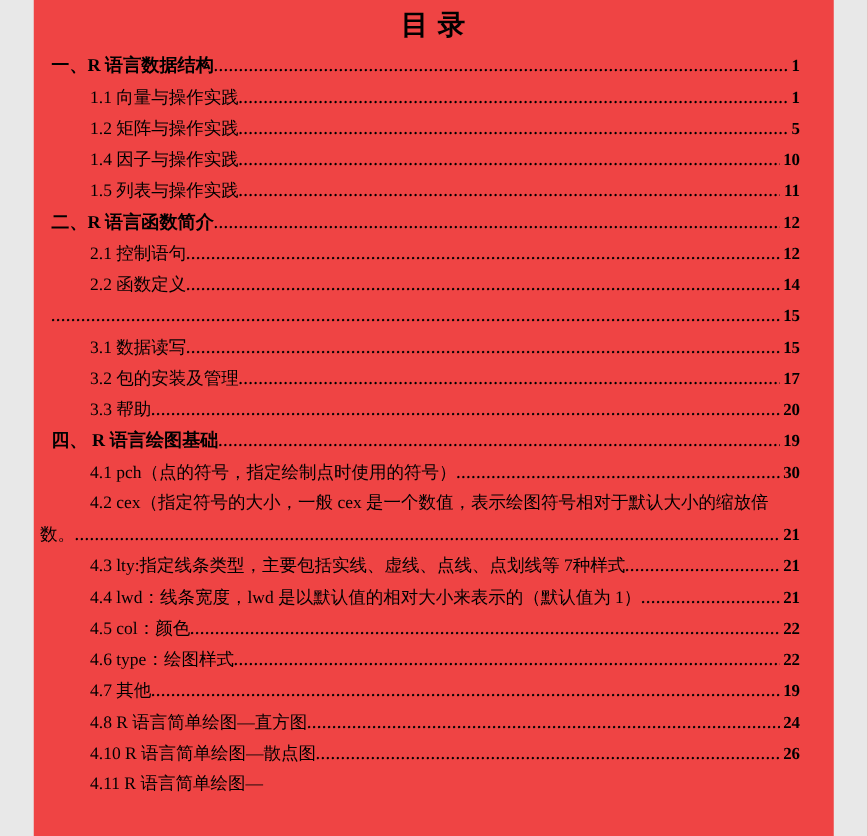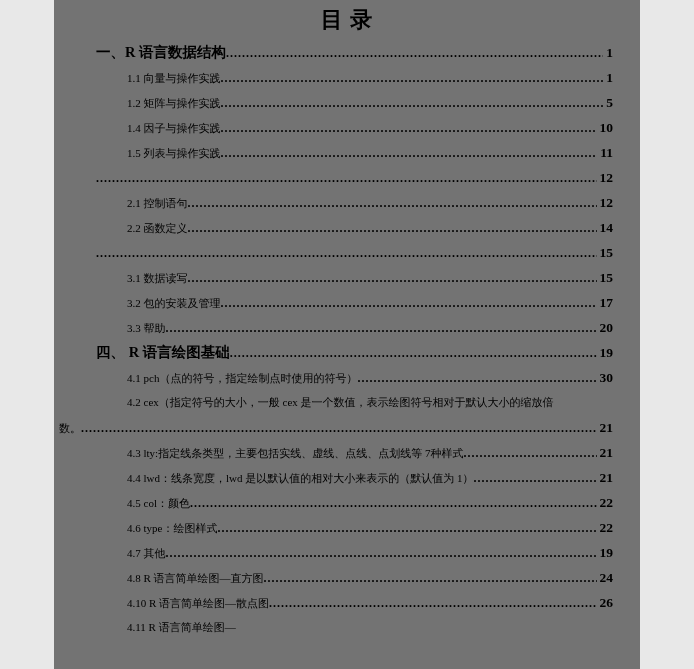--- a/index.html
+++ b/index.html
@@ -1,20 +1,20 @@
 <!DOCTYPE html>
 <html><head>
 <meta charset="utf-8">
 <style>
   html,body{margin:0;padding:0;background:#e8e8e8;}
   .page{
     position:relative;
-    width:586px;height:669px;
+    width:640px;height:669px;
     margin:0 auto;
-    background:#737373;
+    background:#ef4444;
     overflow:hidden;
     color:#000;
     font-family:"Liberation Serif","DejaVu Serif",serif;
     box-sizing:border-box;
   }
   .doc-title{
     padding-top:6px;
     height:28px;
     line-height:28px;
     margin-bottom:6px;
@@ -27,30 +27,29 @@
     padding:0 27px 0 14px;
   }
   .row{
     display:flex;
     align-items:baseline;
     height:25px;
     line-height:25px;
     white-space:nowrap;
     overflow:hidden;
     cursor:default;
-    margin-left:28px;
   }
   .row .t{flex:0 0 auto;}
   .row.chapter .t{
     font-weight:bold;
     font-size:14.5px;
   }
   .row.section .t,
   .row.cont .t{
-    font-size:11px;
+    font-size:14px;
   }
   .row.section{padding-left:31px;}
   .row.cont{margin-left:-9px;}
   .leader{
     flex:1 1 auto;
     overflow:hidden;
     font-size:12px;
     letter-spacing:1px;
     font-weight:bold;
     min-width:0;
@@ -99,20 +98,21 @@
         <span class="pg">10</span>
     </div>
 
     <div class="row section">
       <span class="t">1.5 列表与操作实践</span>
         <span class="leader"></span>
         <span class="pg">11</span>
     </div>
 
     <div class="row chapter">
+      <span class="t">二、R 语言函数简介</span>
         <span class="leader"></span>
         <span class="pg">12</span>
     </div>
 
     <div class="row section">
       <span class="t">2.1 控制语句</span>
         <span class="leader"></span>
         <span class="pg">12</span>
     </div>
 

